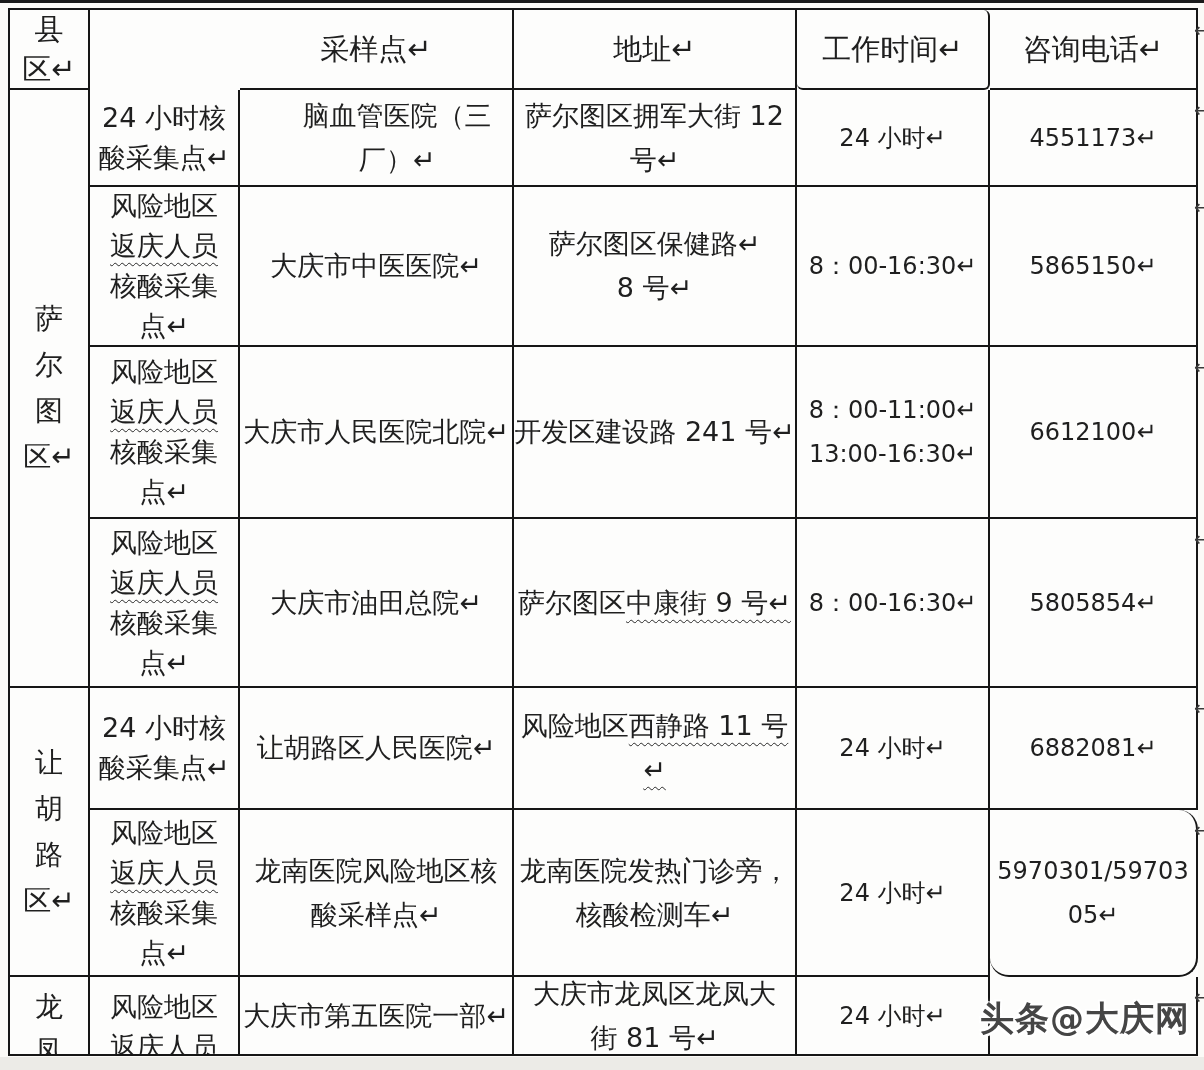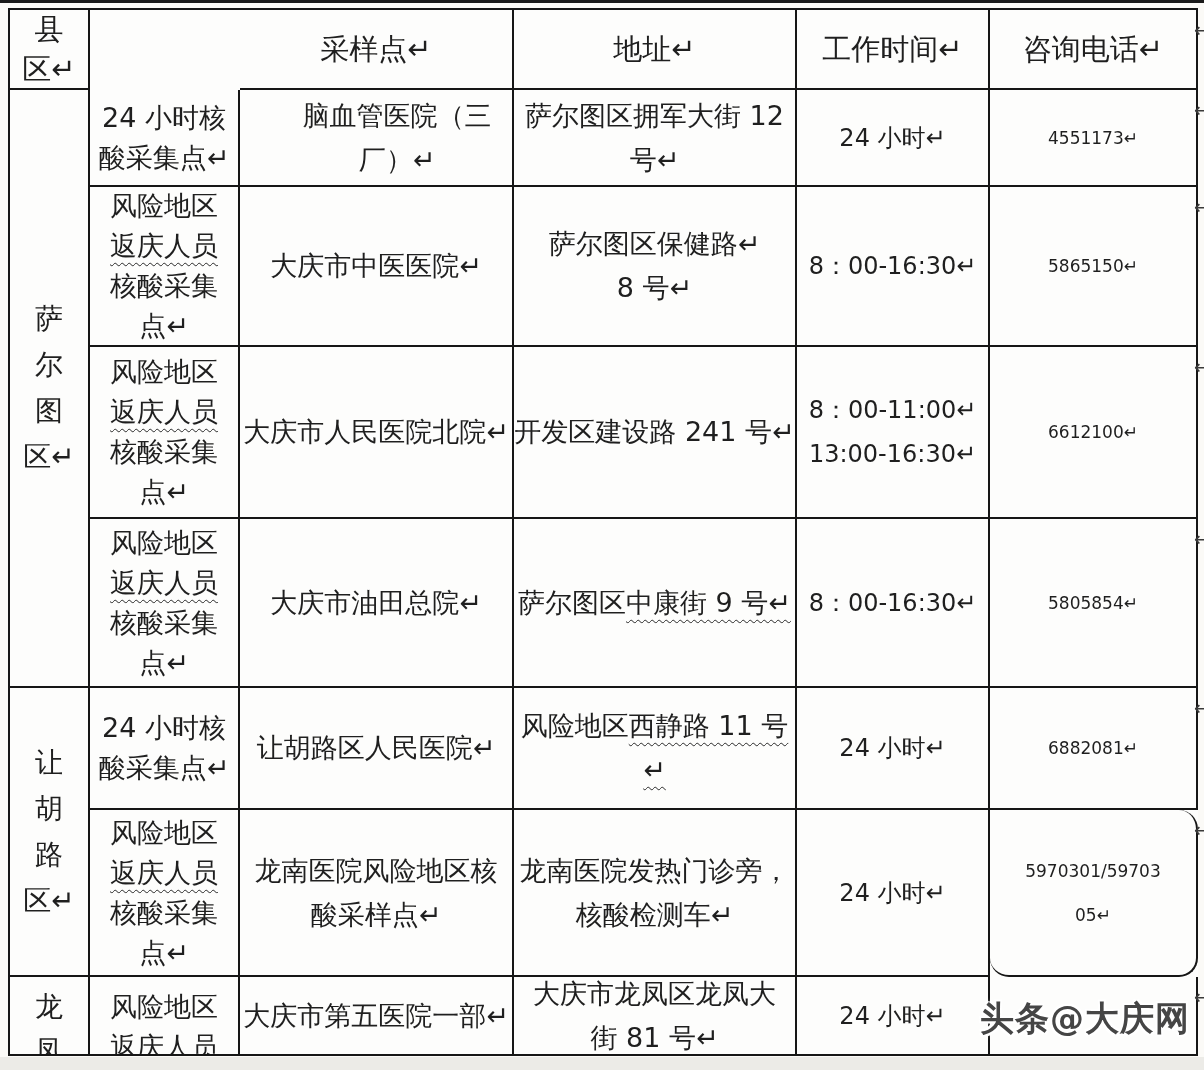--- a/index.html
+++ b/index.html
@@ -32,21 +32,21 @@
     font-size:27px;line-height:44px;
     white-space:pre-line;
   }
   .hd{font-size:29px;line-height:40px;}
   .district{font-size:28px;line-height:46px;}
   .district.clip{justify-content:flex-start;padding-top:8px;line-height:44px;}
   .cat{line-height:40px;font-size:27px;}
   .cat.clip{justify-content:flex-start;padding-top:10px;}
   .cat > div{line-height:40px;}
   .hours{font-size:24px;}
-  .phone{font-size:17px;}
+  .phone{font-size:24px;}
   .sq{
     text-decoration:underline;
     text-decoration-style:wavy;
     text-decoration-color:#2a2a2a;
     text-decoration-thickness:1px;
     text-underline-offset:7px;
   }
   .addr-line{white-space:normal;}
   .rowmark{
     position:absolute;left:1194px;
@@ -66,21 +66,21 @@
 
   <div class="top-rule"></div>
   <div class="bottom-strip"></div>
 
   <div class="tbl">
 
     <div class="c hd" style="grid-column:1;grid-row:1;"><div>县
 区↵</div></div>
     <div class="c hd" style="grid-column:4;grid-row:1;"><div>地址↵</div></div>
     <div class="c hd" style="grid-column:3;grid-row:1;"><div>采样点↵</div></div>
-    <div class="c hd" style="grid-column:5;grid-row:1;"><div>工作时间↵</div></div>
+    <div class="c hd" style="grid-column:5;grid-row:1;border-radius:6px;"><div>工作时间↵</div></div>
     <div class="c hd" style="grid-column:6;grid-row:1;"><div>咨询电话↵</div></div>
 
     <div class="c district" style="grid-column:1;grid-row:2 / span 4;"><div>萨
 尔
 图
 区↵</div></div>
     <div class="c district" style="grid-column:1;grid-row:6 / span 2;"><div>让
 胡
 路
 区↵</div></div>

